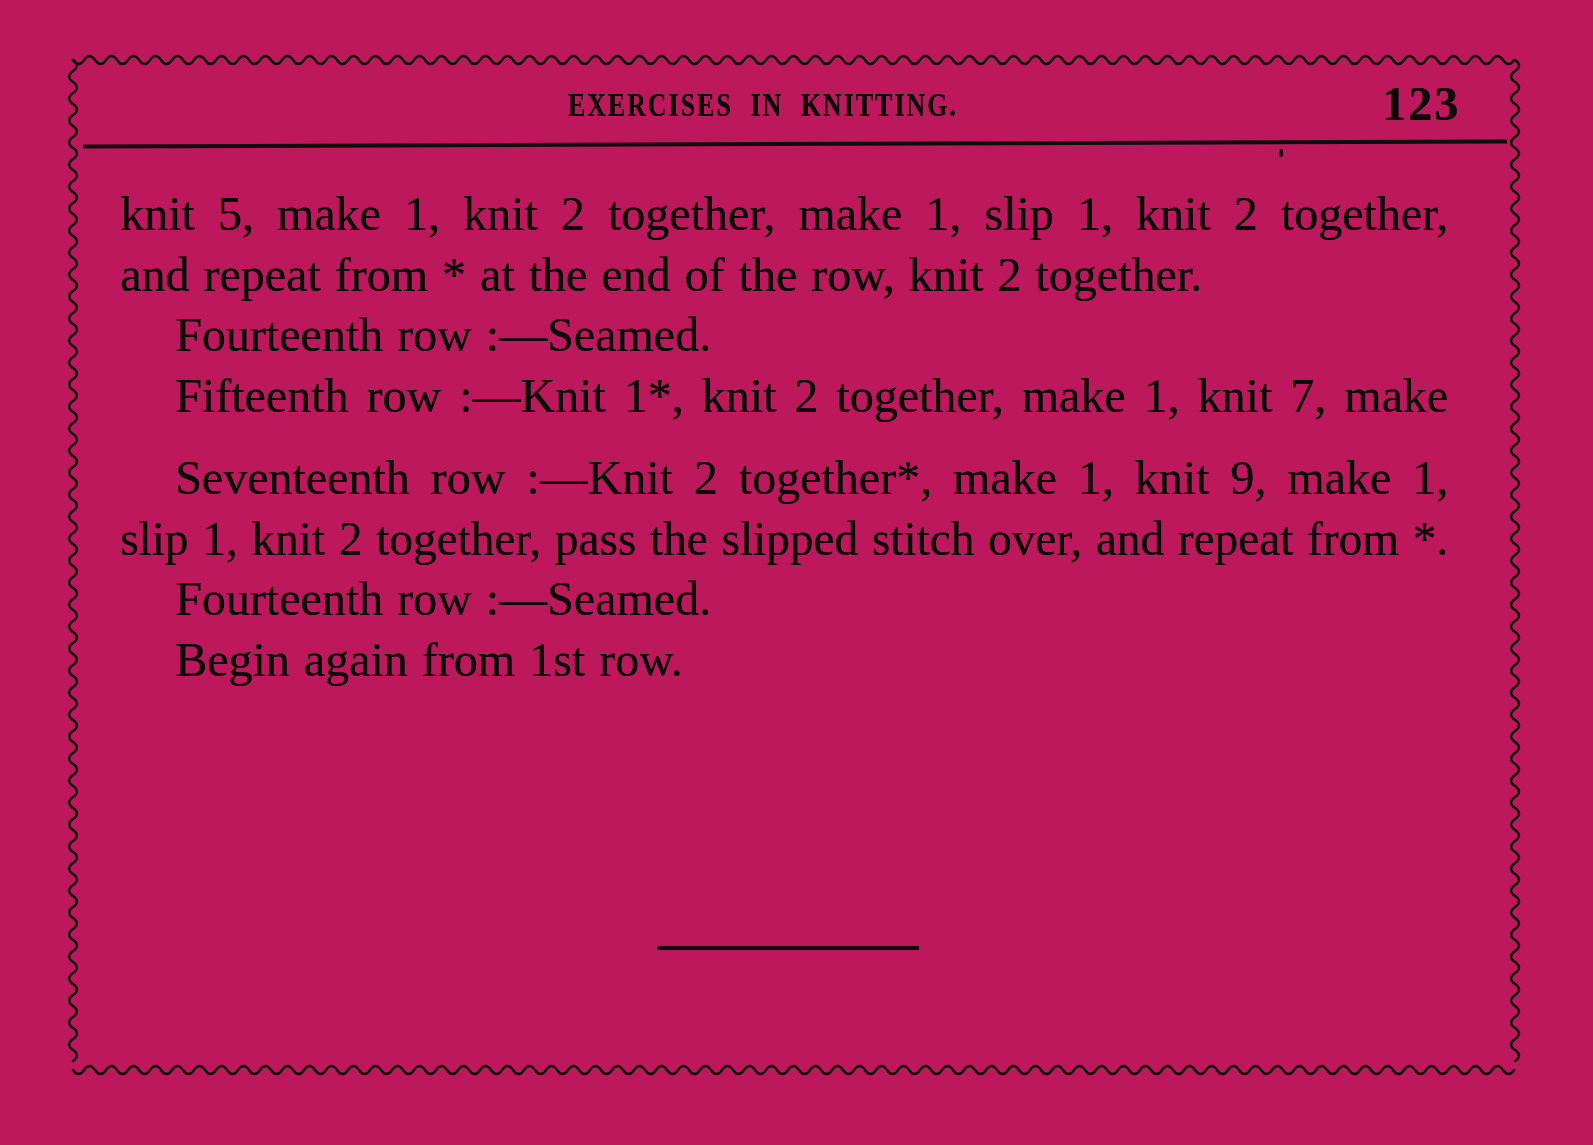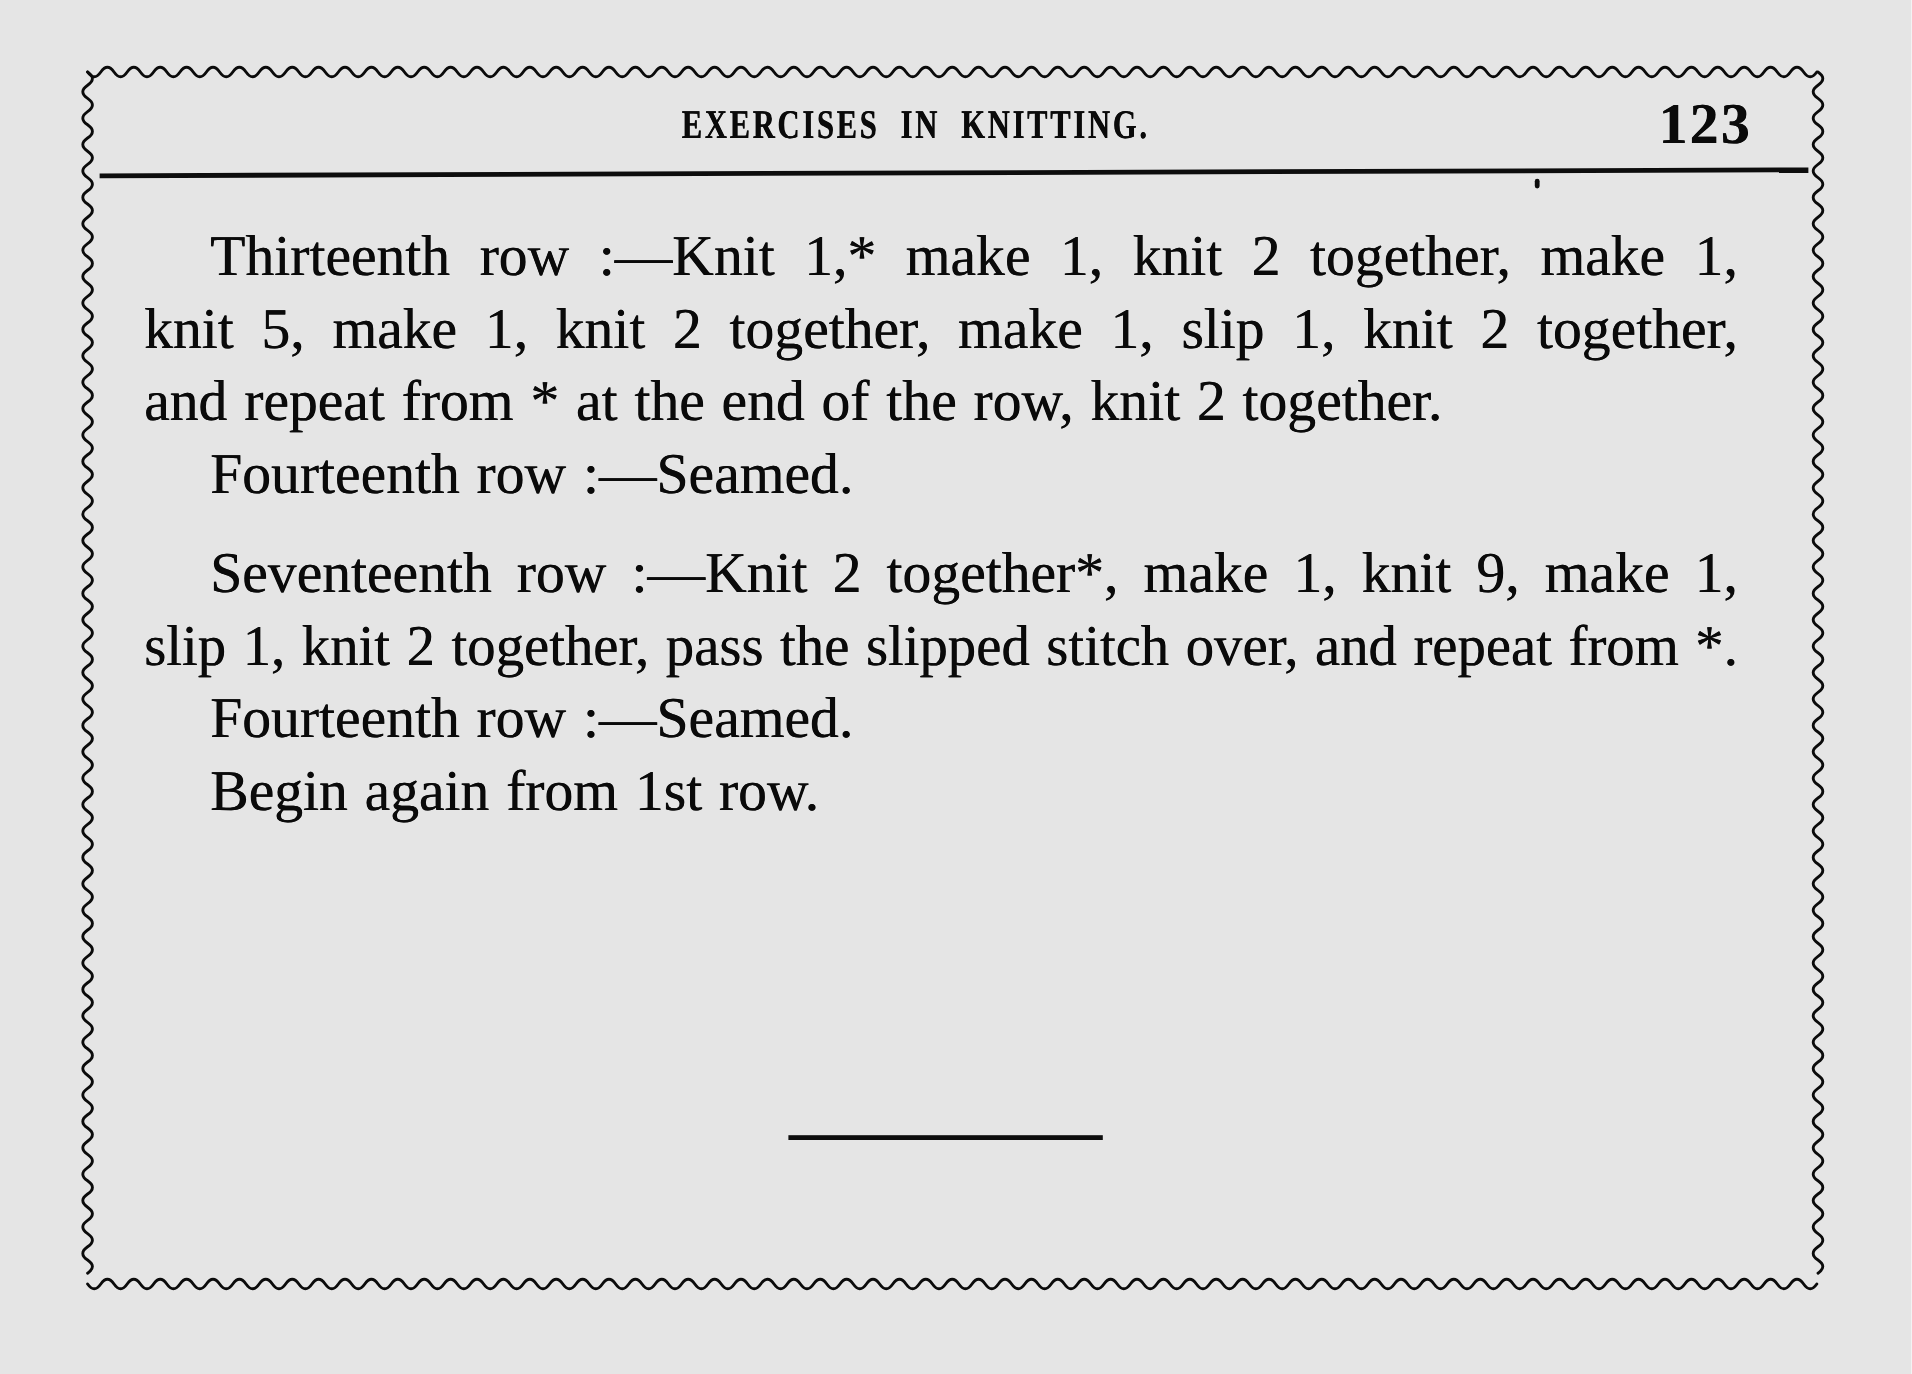--- a/index.html
+++ b/index.html
@@ -2,21 +2,21 @@
 <html><head>
 <meta charset="utf-8">
 <style>
   html, body {
     margin: 0; padding: 0;
     background: #ffffff;
   }
   #page {
     position: relative;
     width: 1593px; height: 1145px;
-    background: #e5e5e5;
+    background: #be185d;
     overflow: hidden;
     font-family: "Liberation Serif", "DejaVu Serif", serif;
     color: #0a0a0a;
   }
   #border-svg {
     position: absolute; left: 0; top: 0;
   }
   #frame {
     position: absolute;
     left: 73px; top: 60px;
@@ -95,24 +95,24 @@
     <div class="header-title">
       <span class="fitw" style="display: inline-block; transform-origin: 50% 50%; transform: scaleX(0.7502);">EXERCISES IN KNITTING.</span>
     </div>
 
     <div class="page-number">123</div>
 
     <div class="header-rule"></div>
     <div class="ink-speck"></div>
 
     <div class="body-text">
-      <div class="line j indent" style="text-align-last: justify;"><span style="">Thirteenth row :—Knit 1,* make 1, knit 2 together, make 1,</span></div>
       <div class="line j" style="text-align-last: justify;"><span style="">knit 5, make 1, knit 2 together, make 1, slip 1, knit 2 together,</span></div>
       <div class="line"><span>and repeat from * at the end of the row, knit 2 together.</span></div>
       <div class="line indent"><span>Fourteenth row :—Seamed.</span></div>
+      <div class="line j indent" style="text-align-last: justify;"><span style="">Fifteenth row :—Knit 1*, knit 2 together, make 1, knit 7, make</span></div>
       <div class="line j indent" style="text-align-last: justify; margin-top: 22px;"><span style="">Seventeenth row :—Knit 2 together*, make 1, knit 9, make 1,</span></div>
       <div class="line j" style="text-align-last: left;"><span style="white-space: nowrap; display: inline-block; transform-origin: 0px 50%; transform: scaleX(0.9848);">slip 1, knit 2 together, pass the slipped stitch over, and repeat from *.</span></div>
       <div class="line indent"><span>Fourteenth row :—Seamed.</span></div>
       <div class="line indent"><span>Begin again from 1st row.</span></div>
     </div>
 
     <div class="separator-rule"></div>
 
   </div>
 </div>

